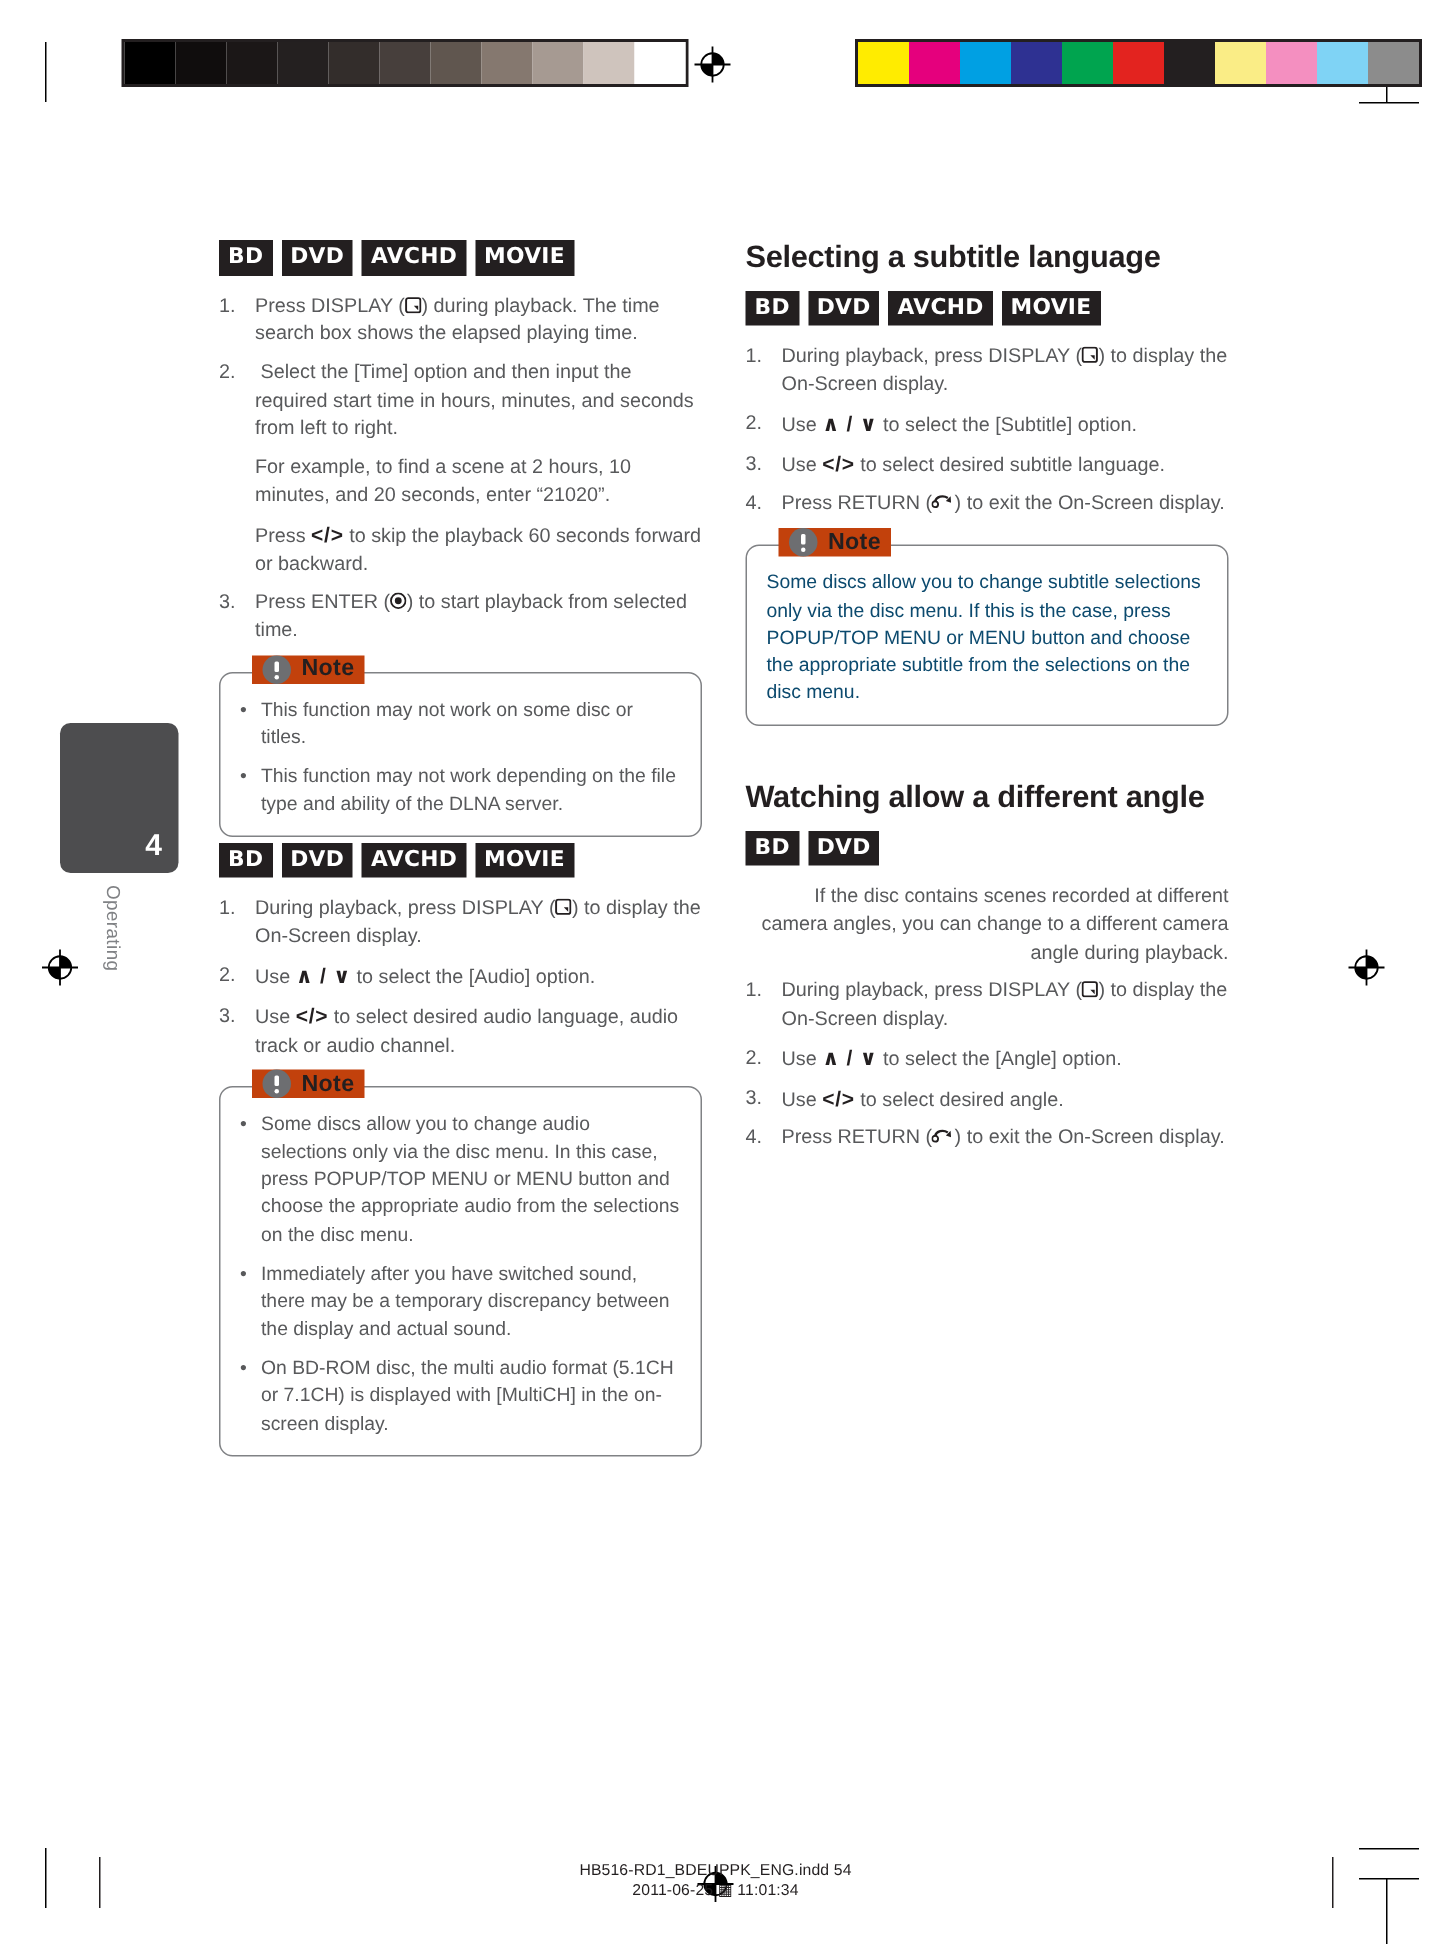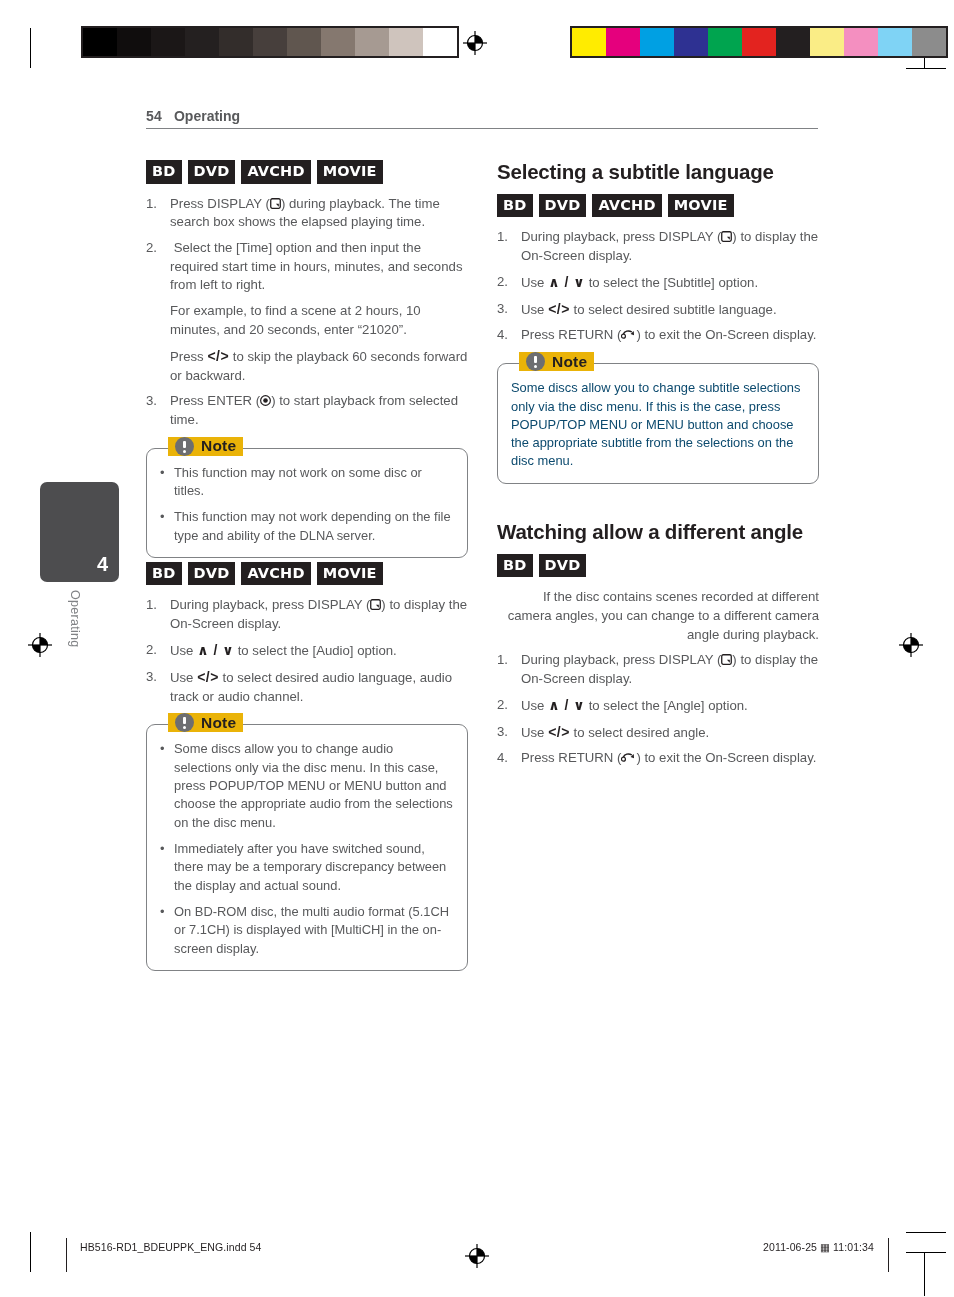--- a/index.html
+++ b/index.html
@@ -54,21 +54,21 @@
               margin-bottom:7px;color:#58595b;}
   ol.steps>li .n{width:24px;flex:0 0 24px;}
   ol.steps>li .t{flex:1;}
   p.para{font-size:13.2px;line-height:1.42;margin:0 0 7px 0;color:#58595b;text-align:right;}
 
   .key{font-weight:700;color:#231f20;font-size:14px;letter-spacing:.5px;}
 
   
   .note{position:relative;margin-top:18px;margin-bottom:4px;}
   .note-box{border:1.3px solid #808285;border-radius:9px;padding:15px 13px 12px 13px;}
-  .note-head{position:absolute;top:-11px;left:22px;background:#eab308;
+  .note-head{position:absolute;top:-11px;left:22px;background:#c2410c;
              padding:0 7px;display:flex;align-items:center;gap:7px;text-align:right;}
   .note-dot{width:19px;height:19px;border-radius:50%;background:#6d6e71;
             position:relative;flex:0 0 19px;}
   .note-dot::before{content:"";position:absolute;left:8px;top:4px;width:3px;height:7px;
             background:#fff;border-radius:1px;}
   .note-dot::after{content:"";position:absolute;left:8px;top:13px;width:3px;height:3px;
             background:#fff;border-radius:50%;}
   .note-title{font-size:15.5px;font-weight:700;color:#231f20;letter-spacing:.2px;}
   ul.bullets{list-style:none;margin:0;padding:0;}
   ul.bullets>li{display:flex;font-size:12.9px;line-height:1.42;
@@ -82,21 +82,21 @@
   .ico-display{display:inline-block;width:11px;height:11px;vertical-align:-1px;
                position:relative;}
   .ico-enter{display:inline-block;width:11px;height:11px;vertical-align:-1px;}
   .ico-return{display:inline-block;width:15px;height:11px;vertical-align:-1px;}
   .ico svg{display:block;}
 
   
   .footer{position:absolute;left:80px;top:1241px;width:794px;
           display:flex;align-items:center;justify-content:space-between;
           font-size:10.5px;color:#231f20;
-          font-family:"Liberation Sans",sans-serif;}
+          font-family:"Liberation Sans",sans-serif;flex-direction:column;}
   .f-file{letter-spacing:.1px;}
   .f-time{letter-spacing:.1px;}
 </style>
 </head>
 <body>
 
 <div class="page">
 
   <div class="crop-v" style="left:30px;top:28px;height:40px;"></div>
   <div class="crop-v" style="left:924px;top:28px;height:40px;"></div>
@@ -166,27 +166,20 @@
   <div class="reg" style="left:464px;top:1243px;">
     <svg width="26" height="26" viewBox="0 0 26 26">
       <circle cx="13" cy="13" r="7.5" fill="none" stroke="#000" stroke-width="1.2"></circle>
       <path d="M13 5.5 A7.5 7.5 0 0 1 20.5 13 L13 13 Z" fill="#000"></path>
       <path d="M13 20.5 A7.5 7.5 0 0 1 5.5 13 L13 13 Z" fill="#000"></path>
       <line x1="13" y1="1" x2="13" y2="25" stroke="#000" stroke-width="1.2"></line>
       <line x1="1" y1="13" x2="25" y2="13" stroke="#000" stroke-width="1.2"></line>
     </svg>
   </div>
 
-  <div class="hdr">
-    <div class="hdr-line">
-      <span class="hdr-num">54</span>
-      <span class="hdr-sec">Operating</span>
-    </div>
-    <div class="hdr-rule"></div>
-  </div>
 
   <div class="chtab">
     <div class="chtab-num">4</div>
   </div>
   <div class="chtab-label">Operating</div>
 
   <div class="col col-left">
 
     <div class="badges">
         <span class="badge">BD</span>

